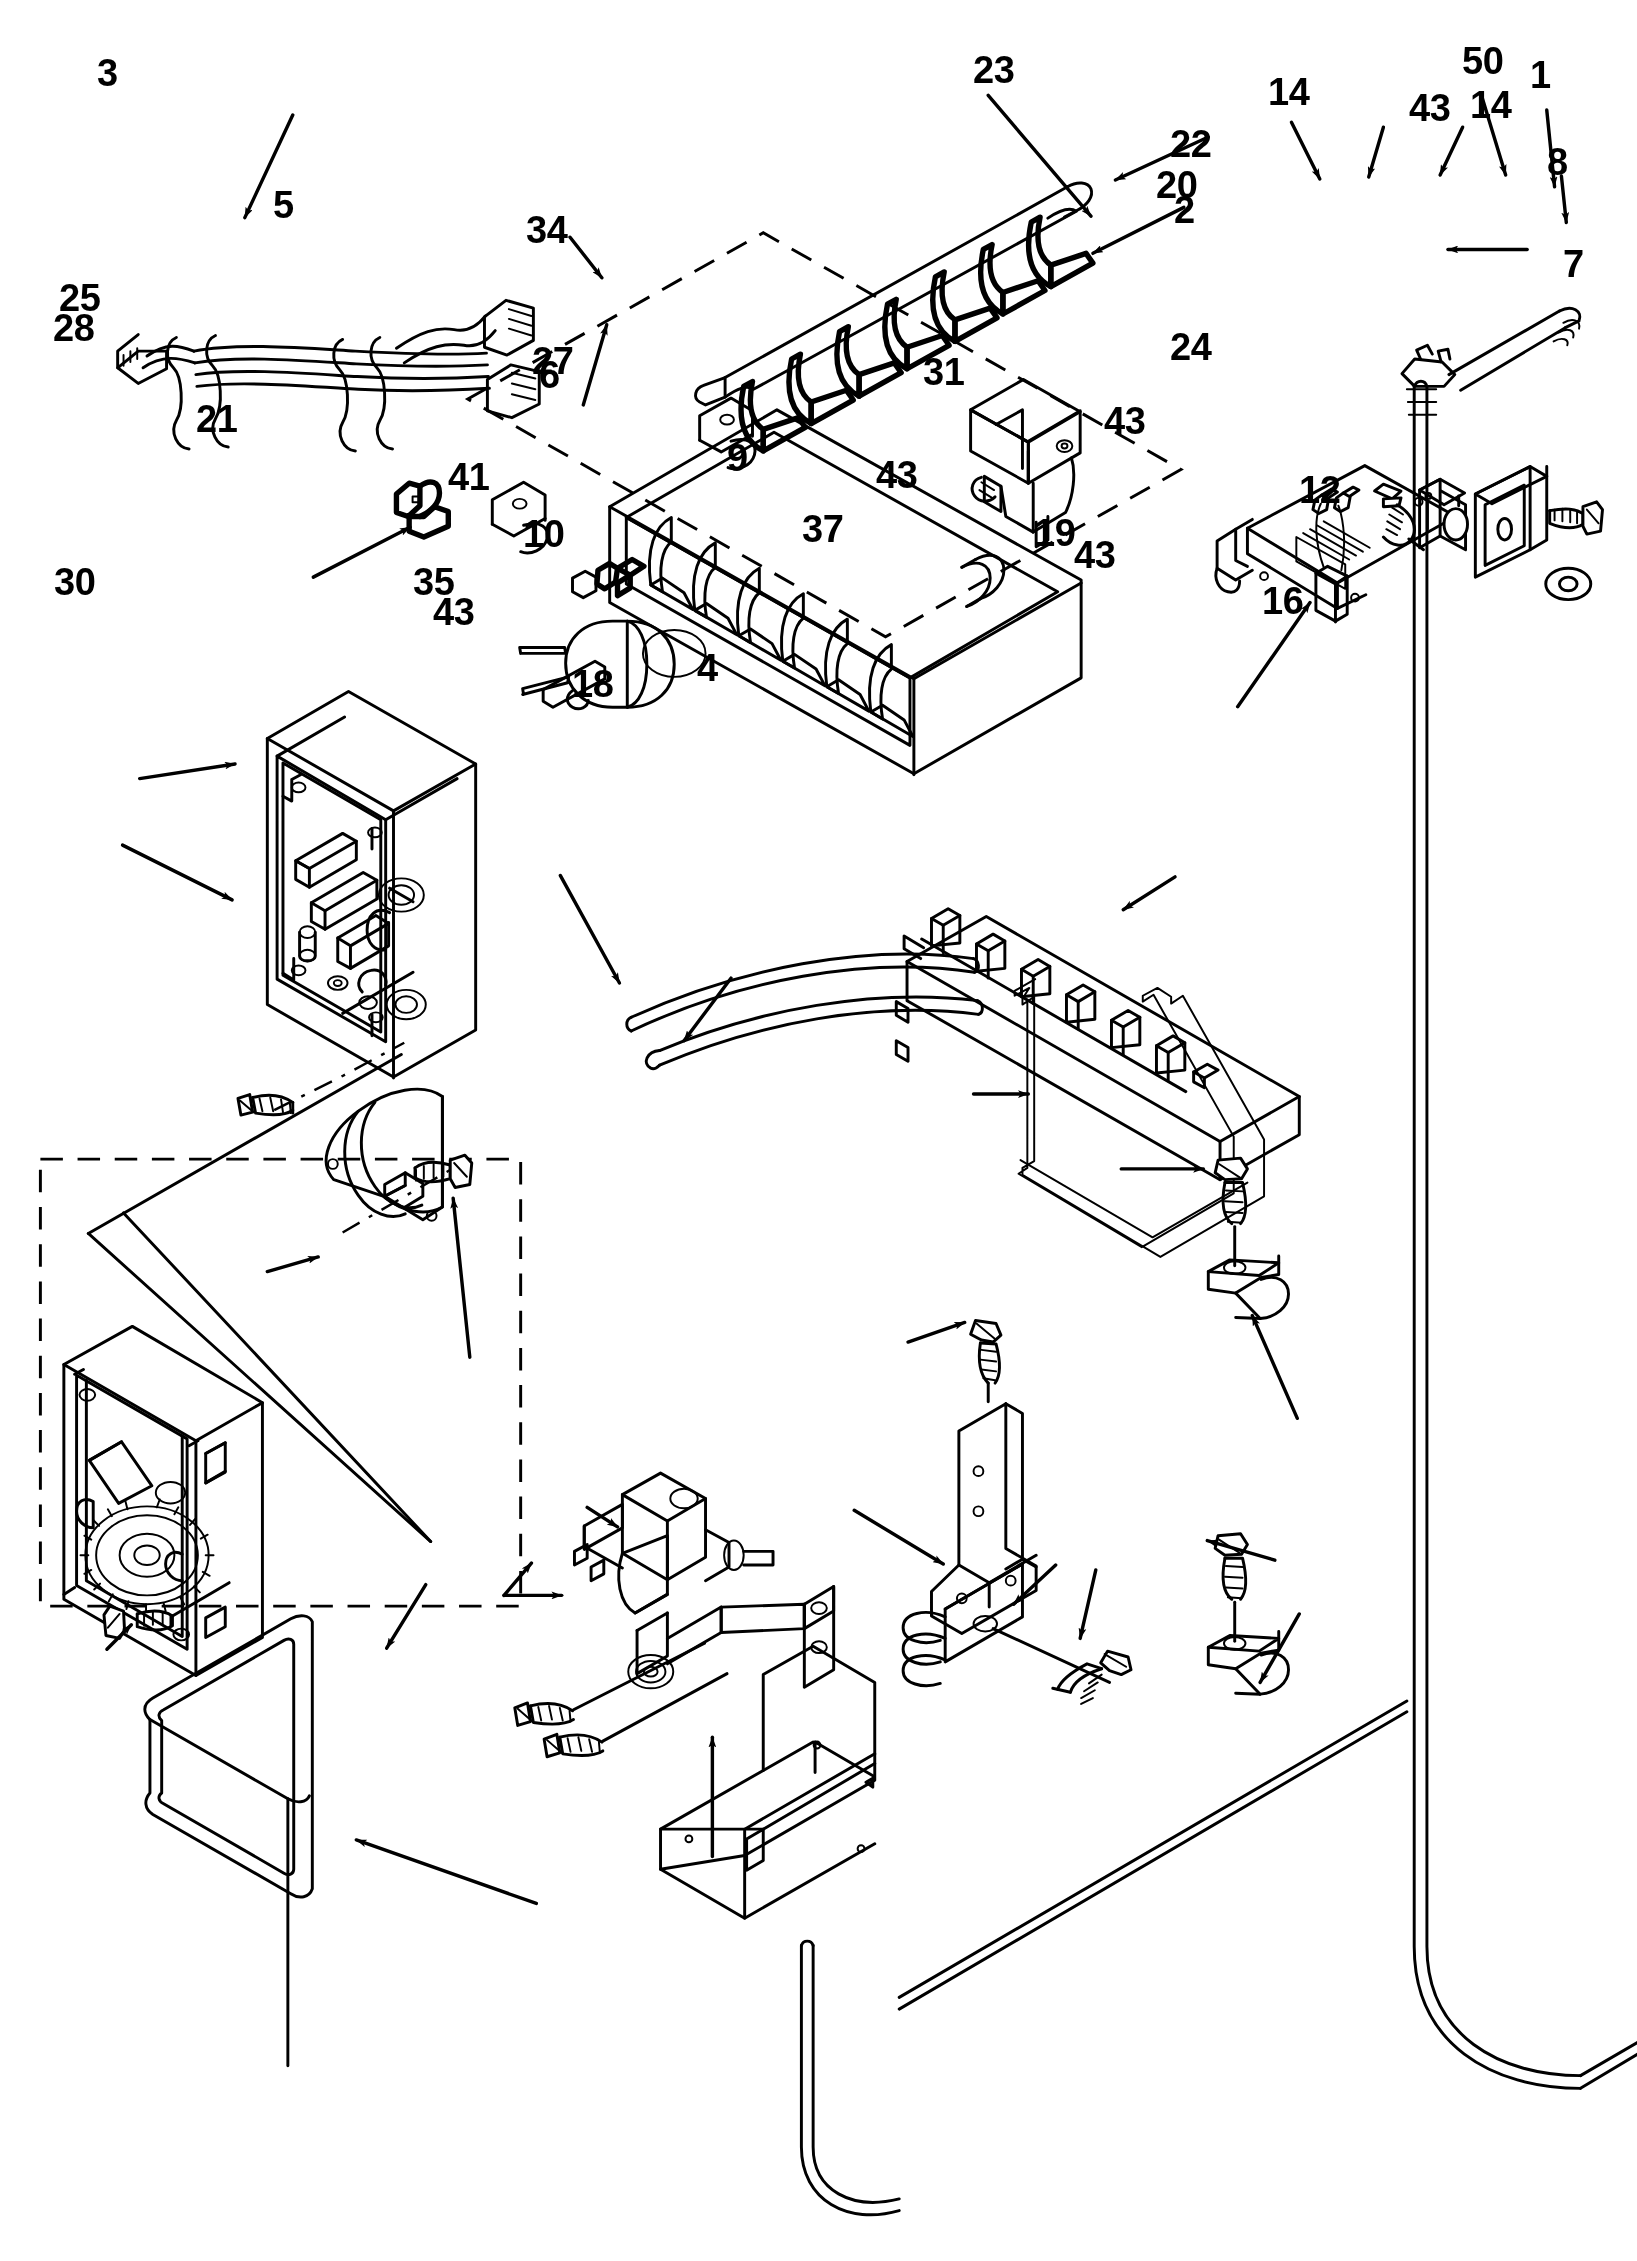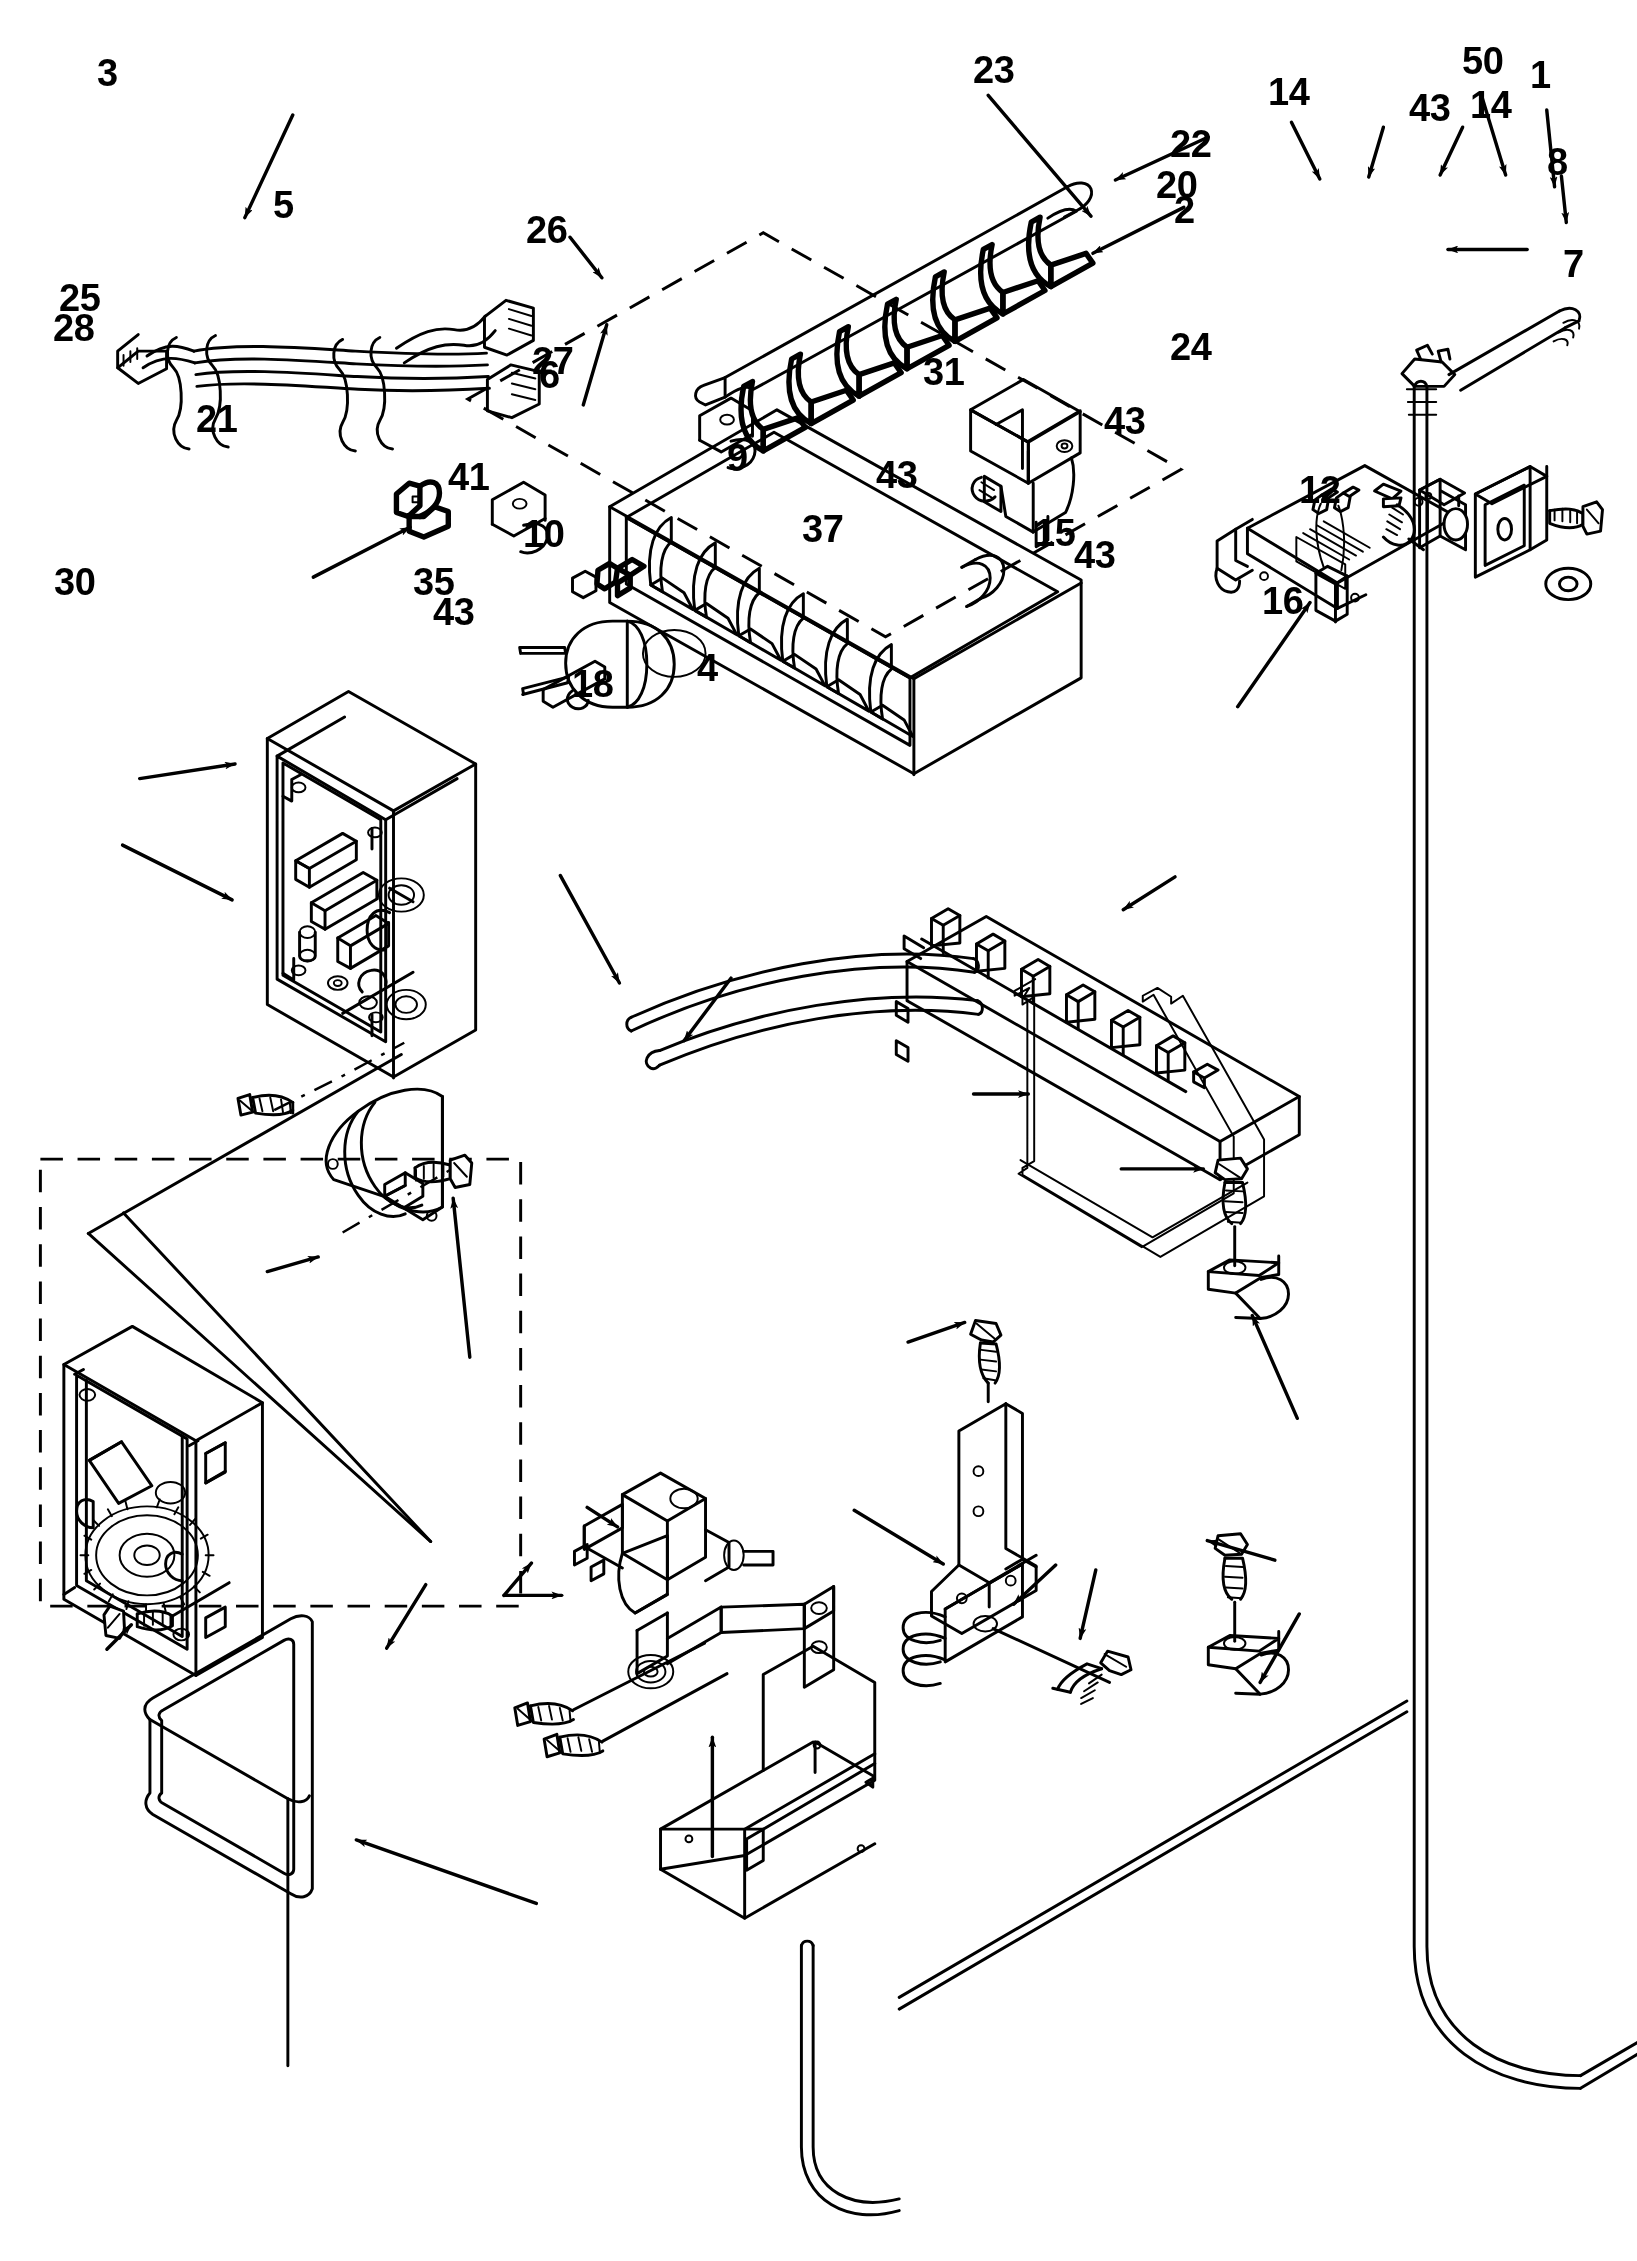--- a/index.html
+++ b/index.html
@@ -626,36 +626,36 @@
   <div class="callout" style="left:1462px;top:42px;">50</div>
   <div class="callout" style="left:1530px;top:56px;">1</div>
   <div class="callout" style="left:1268px;top:73px;">14</div>
   <div class="callout" style="left:1409px;top:89px;">43</div>
   <div class="callout" style="left:1470px;top:86px;">14</div>
   <div class="callout" style="left:1170px;top:125px;">22</div>
   <div class="callout" style="left:1547px;top:143px;">8</div>
   <div class="callout" style="left:1156px;top:166px;">20</div>
   <div class="callout" style="left:273px;top:186px;">5</div>
   <div class="callout" style="left:1174px;top:191px;">2</div>
-  <div class="callout" style="left:526px;top:211px;">26</div>
+  <div class="callout" style="left:526px;top:211px;">34</div>
   <div class="callout" style="left:1563px;top:245px;">7</div>
   <div class="callout" style="left:59px;top:279px;">25</div>
   <div class="callout" style="left:53px;top:309px;">28</div>
   <div class="callout" style="left:1170px;top:328px;text-align:center;">24</div>
   <div class="callout" style="left:532px;top:342px;">27</div>
   <div class="callout" style="left:539px;top:356px;">6</div>
   <div class="callout" style="left:923px;top:353px;">31</div>
   <div class="callout" style="left:1104px;top:402px;">43</div>
   <div class="callout" style="left:196px;top:400px;">21</div>
   <div class="callout" style="left:727px;top:439px;">9</div>
   <div class="callout" style="left:448px;top:458px;">41</div>
   <div class="callout" style="left:1299px;top:471px;">12</div>
   <div class="callout" style="left:876px;top:456px;">43</div>
   <div class="callout" style="left:802px;top:510px;">37</div>
-  <div class="callout" style="left:1034px;top:514px;">15</div>
+  <div class="callout" style="left:1034px;top:514px;">19</div>
   <div class="callout" style="left:523px;top:515px;">10</div>
   <div class="callout" style="left:1074px;top:536px;">43</div>
   <div class="callout" style="left:54px;top:563px;">30</div>
   <div class="callout" style="left:413px;top:563px;">35</div>
   <div class="callout" style="left:433px;top:593px;">43</div>
   <div class="callout" style="left:1262px;top:582px;">16</div>
   <div class="callout" style="left:697px;top:649px;">4</div>
   <div class="callout" style="left:572px;top:665px;">18</div>
 
 </div>

